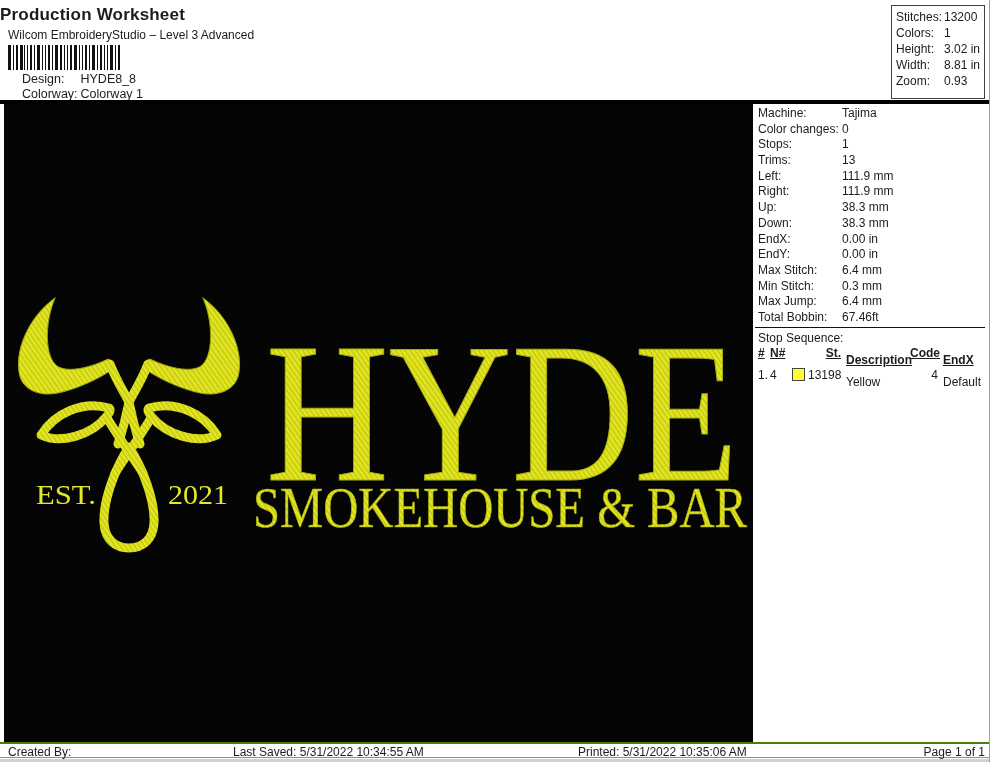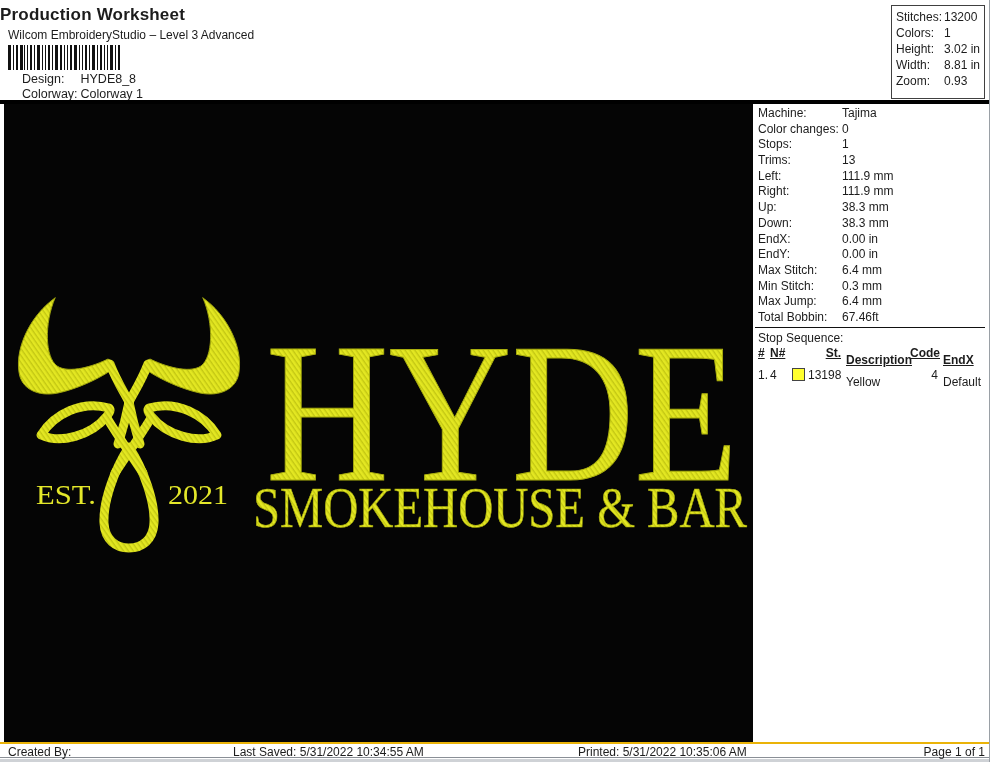--- a/index.html
+++ b/index.html
@@ -35,21 +35,21 @@
   .ss-grid{display:grid;grid-template-columns:12px 22px 49px 69px 28px 46px;column-gap:0;}
   .ss-grid .h{font-weight:bold;text-decoration:underline;height:15px;line-height:15px;}
   .ss-grid .c{height:15px;line-height:15px;}
   .ta-r{text-align:right;}
   .pl4{padding-left:5px;margin-top:7px;}
   .swatch{display:inline-block;width:11px;height:11px;border:1px solid #444;vertical-align:-2px;margin-right:3px;}
   .st-cell{white-space:nowrap;}
   
   .footer{
     position:absolute;left:0;top:742px;width:990px;height:16px;
-    border-top:2px solid #eab308;border-bottom:1px solid #8a8f96;box-sizing:border-box;
+    border-top:2px solid #4d7c0f;border-bottom:1px solid #8a8f96;box-sizing:border-box;
     font-size:12px;line-height:14px;
   }
   .f-created{position:absolute;left:8px;top:1px;}
   .f-saved{position:absolute;left:233px;top:1px;}
   .f-printed{position:absolute;left:578px;top:1px;}
   .f-page{position:absolute;right:5px;top:1px;}
   .bottom-strip{position:absolute;left:0;top:759px;width:990px;height:3px;background:#cfd2d6;}
   svg text{font-family:"Liberation Serif",serif;}
 </style>
 </head>

